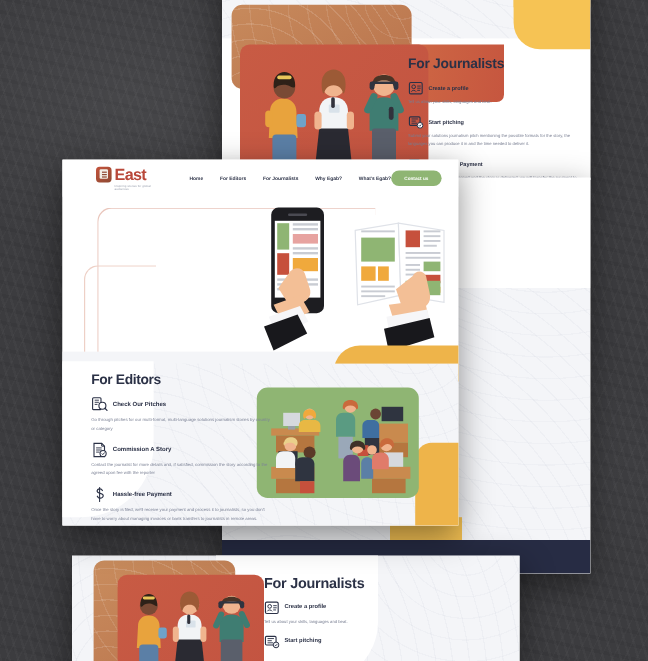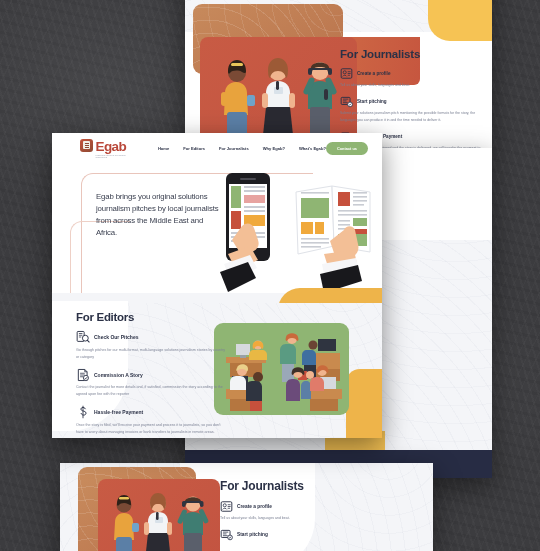--- a/index.html
+++ b/index.html
@@ -324,37 +324,36 @@
   </div>
 </div>
 
 <div class="shot shadow-lg" id="shotF">
   <div class="pg"></div>
 
   <div class="nav">
     <div class="logo">
       <span class="logo-mark"></span>
       <span class="logo-txt">
-        <span class="logo-word">Egab</span>
+        <span class="logo-word">East</span>
         <span class="logo-tag" style="display:block;">Inspiring stories for global audiences</span>
       </span>
     </div>
     <div class="nav-links">
       <span>Home</span>
       <span>For Editors</span>
       <span>For Journalists</span>
       <span>Why Egab?</span>
       <span>What's Egab?</span>
     </div>
     <div class="nav-cta">Contact us</div>
   </div>
 
   <div class="hero-box"></div>
   <div class="hero-box2"></div>
-  <div class="hero-h1">Egab brings you original solutions journalism pitches by local journalists from across the Middle East and Africa.</div>
 
   <div class="hero-art">
     <svg viewBox="0 0 160 125" width="160" height="125">
 
       <g>
         <path d="M76 24 L112 18 L114 78 L78 86 Z" fill="#fff" stroke="#dfe2e8" stroke-width="1"></path>
         <path d="M112 18 L150 24 L150 84 L114 78 Z" fill="#fff" stroke="#dfe2e8" stroke-width="1"></path>
         <rect x="81" y="30" width="28" height="20" fill="#8fb573"></rect>
         <rect x="81" y="54" width="12" height="12" fill="#f0a93c"></rect>
         <rect x="95" y="54" width="9" height="12" fill="#f0a93c"></rect>

